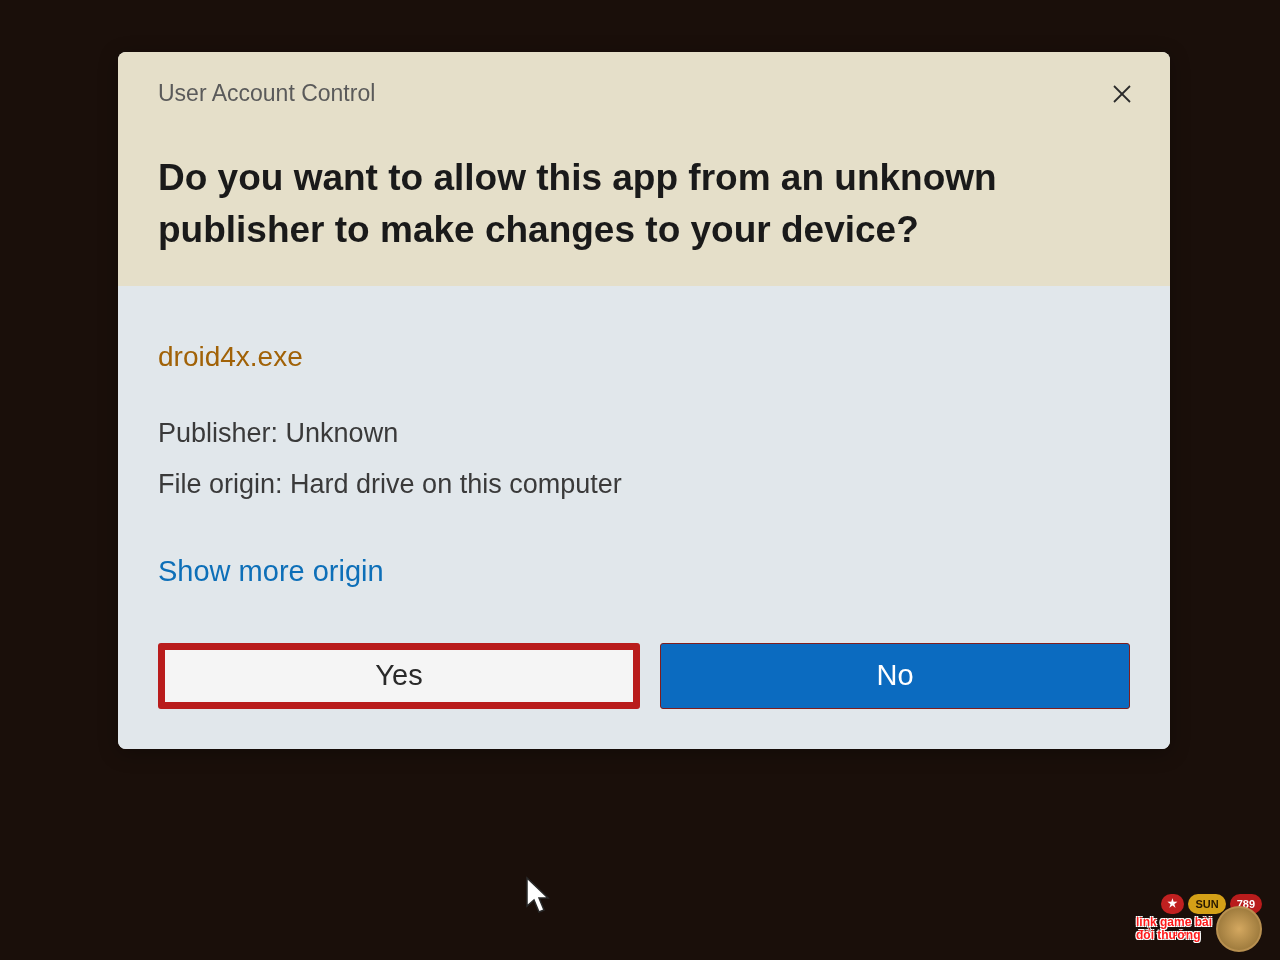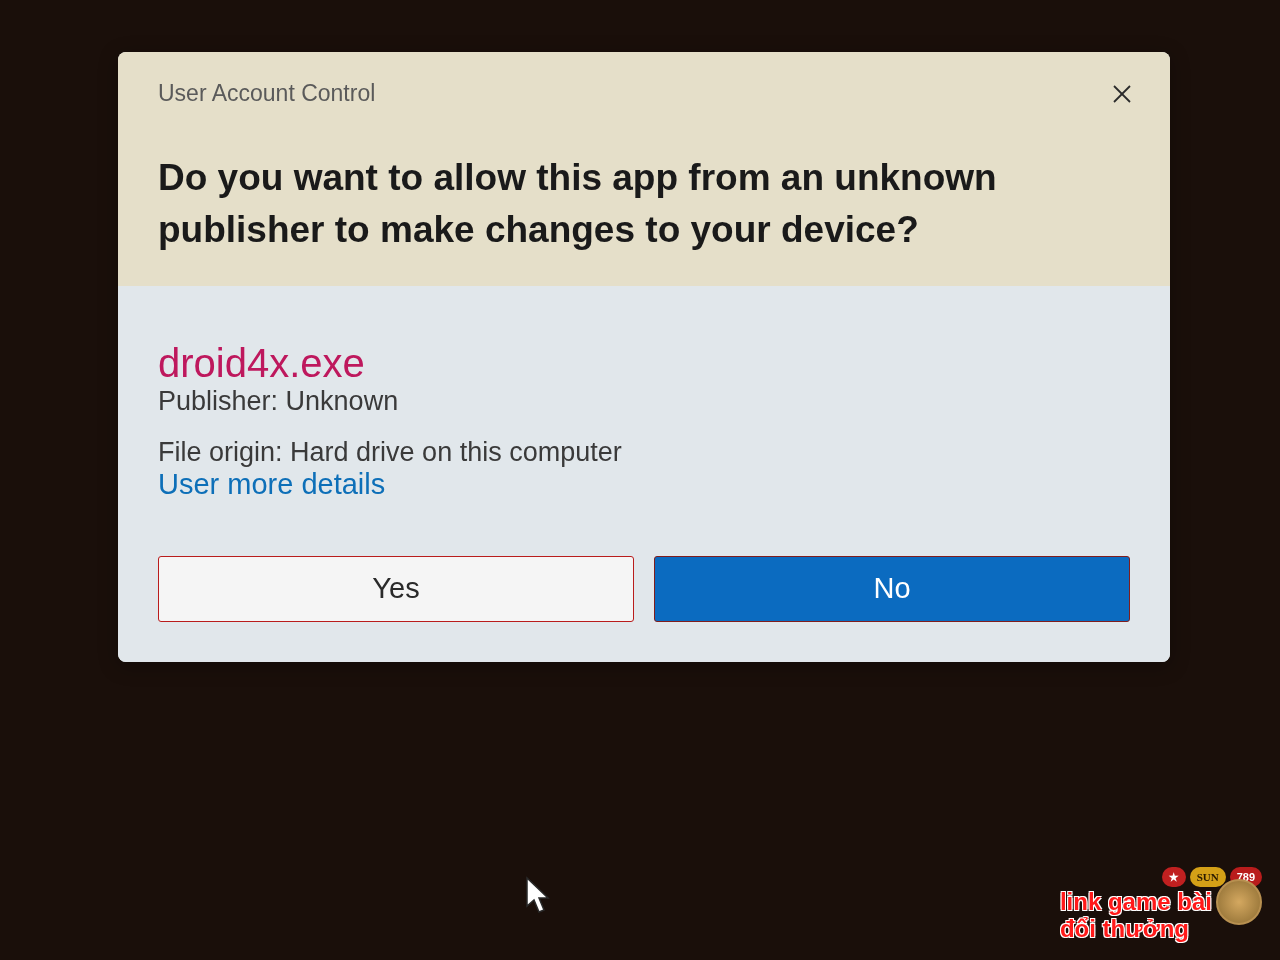--- a/index.html
+++ b/index.html
@@ -55,33 +55,35 @@
       font-size: 37px;
       color: #1a1a1a;
       line-height: 1.4;
       font-weight: 700;
     }
     .body-section {
       background: #e1e7eb;
       padding: 55px 40px 30px 40px;
     }
     .app-name {
-      font-size: 40px;
-      color: #be185d;
+      font-size: 28px;
+      color: #a16207;
+      margin-bottom: 45px;
       font-weight: 400;
     }
     .publisher-line {
       font-size: 27px;
       color: #3a3a3a;
       margin-bottom: 20px;
       font-weight: 400;
     }
     .origin-line {
       font-size: 27px;
       color: #3a3a3a;
+      margin-bottom: 55px;
       font-weight: 400;
     }
     .show-more {
       font-size: 29px;
       color: #0d6fb8;
       cursor: pointer;
       font-weight: 400;
       margin-bottom: 55px;
       display: inline-block;
     }
@@ -96,21 +98,21 @@
       font-size: 29px;
       border-radius: 3px;
       cursor: pointer;
       display: flex;
       align-items: center;
       justify-content: center;
       font-family: inherit;
     }
     .btn-yes {
       background: #f5f5f5;
-      border: 1px solid #b91c1c;
+      border: 7px solid #b91c1c;
       color: #2a2a2a;
     }
     .btn-no {
       background: #0b6bc0;
       border: 1px solid #7f1d1d;
       color: #ffffff;
     }
     .cursor {
       position: absolute;
       left: 524px;
@@ -135,34 +137,34 @@
       height: 20px;
       border-radius: 10px;
       padding: 0 7px;
       font-size: 11px;
       font-weight: bold;
       display: flex;
       align-items: center;
       color: #fff;
     }
     .badge-red { background: #c02020; }
-    .badge-gold { background: #d4a017; color: #2a1a00; font-family: Liberation Serif, serif; }
+    .badge-gold { background: #d4a017; color: #2a1a00; }
     .badge-num { background: #b91c1c; }
     .badge-circle {
       width: 46px;
       height: 46px;
       border-radius: 50%;
       background: radial-gradient(#d4a860, #8a6a30);
       border: 2px solid #b89050;
       position: absolute;
       right: 0;
       top: 12px;
     }
     .watermark-text {
-      font-size: 24px;
+      font-size: 12px;
       font-weight: bold;
       color: #ff1a1a;
       text-shadow: 1px 1px 0 #fff, -1px -1px 0 #fff, 1px -1px 0 #fff, -1px 1px 0 #fff;
       line-height: 1.1;
       margin-right: 50px;
     }
   </style>
 </head>
 <body>
 
@@ -180,21 +182,21 @@
   <div class="body-section">
     <div class="app-name">droid4x.exe</div>
     <div class="publisher-line">
       <span>Publisher:</span>
       <span>Unknown</span>
     </div>
     <div class="origin-line">
       <span>File origin:</span>
       <span>Hard drive on this computer</span>
     </div>
-    <div class="show-more">User more details</div>
+    <div class="show-more">Show more origin</div>
     <div class="button-row">
       <button class="btn btn-yes">Yes</button>
       <button class="btn btn-no">No</button>
     </div>
   </div>
 </div>
 
 <svg class="cursor" width="32" height="40" viewBox="0 0 32 40">
   <path d="M 3 2 L 3 30 L 10 24 L 15 36 L 20 34 L 15 22 L 24 22 Z" fill="#ffffff" stroke="#2a2a2a" stroke-width="1.5"></path>
 </svg>

